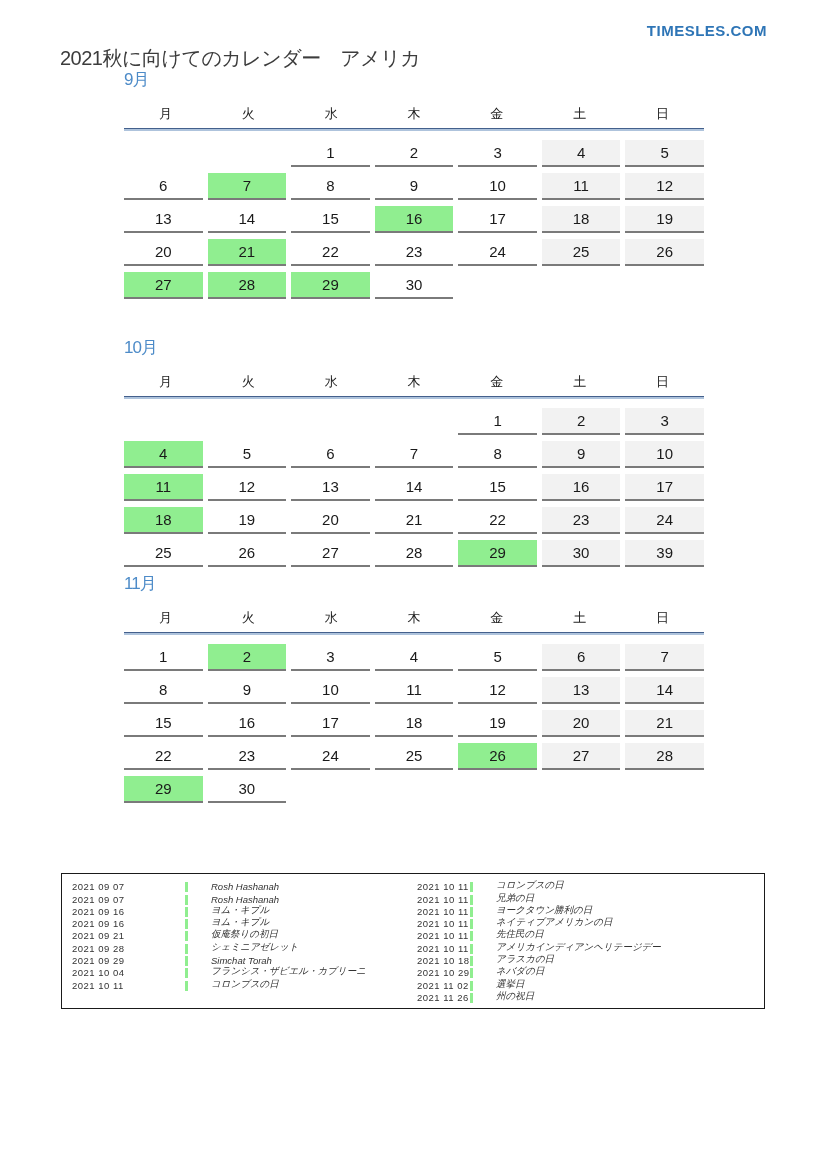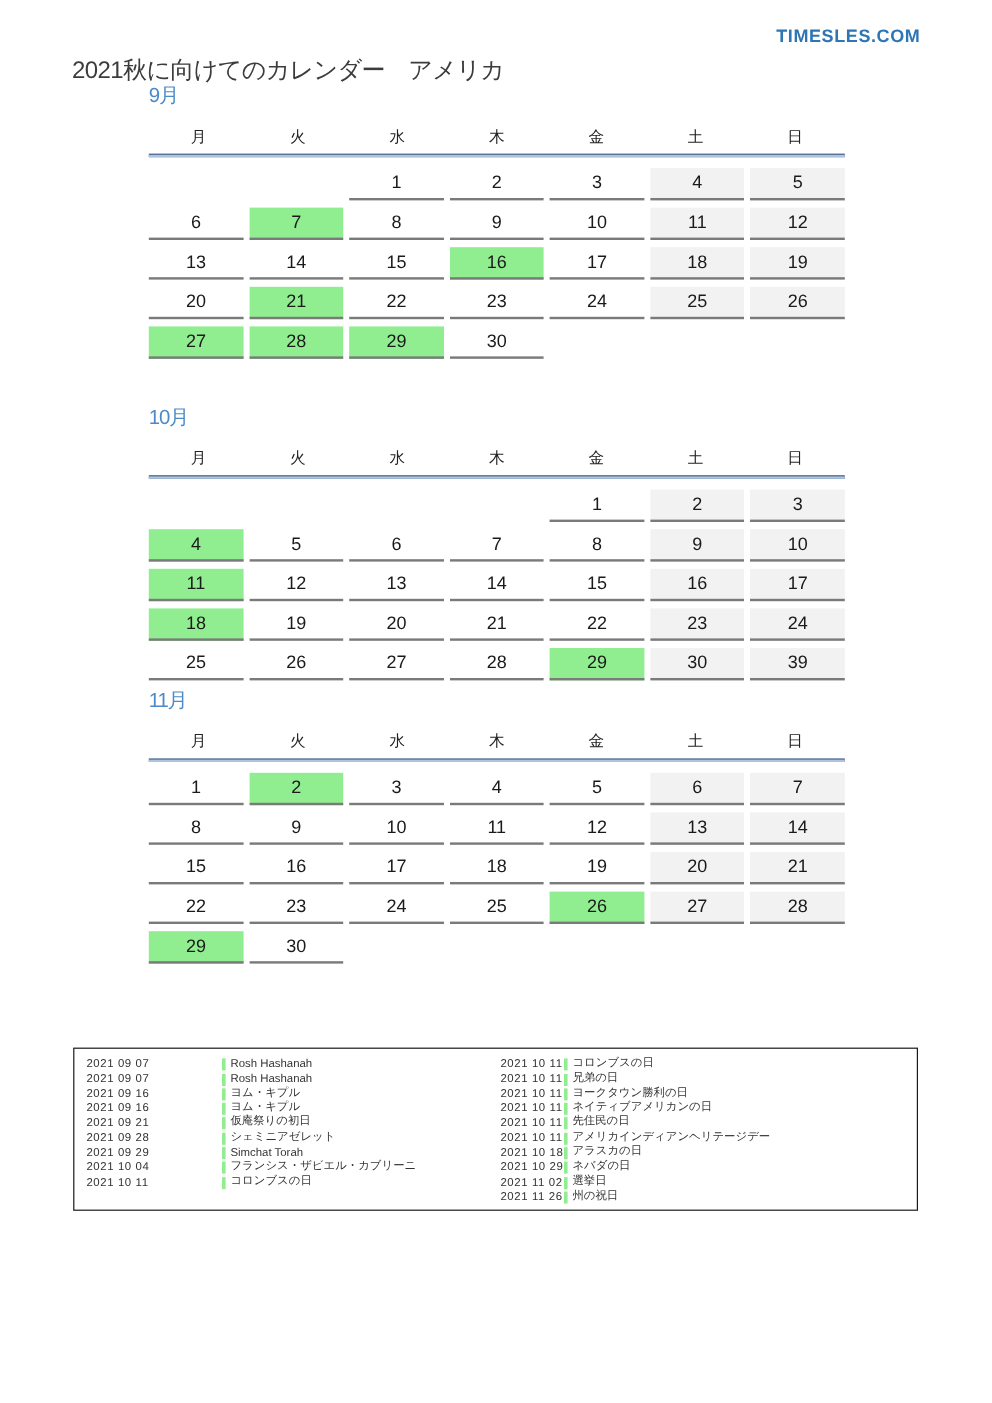--- a/index.html
+++ b/index.html
@@ -34,21 +34,21 @@
 
   
   .legend { position:absolute; left:61px; top:873px; width:704px; height:136px;
             border:1px solid #1a1a1a; padding:6px 0 0 10px; display:flex; }
   .legend-col { width:345px; }
   .legend-row { display:flex; align-items:flex-end; height:12.3px; font-size:9.5px; color:#333; }
   .legend-date { flex:0 0 auto; letter-spacing:0.5px; }
   .legend-col.col-left  .legend-date { width:113px; }
   .legend-col.col-right .legend-date { width:53px; }
   .legend-bar { width:3px; height:10px; background:var(--holiday-green); flex:0 0 auto; }
-  .legend-label { margin-left:4px; white-space:nowrap; }
+  .legend-label { margin-left:23px; white-space:nowrap;font-style:italic; }
 </style>
 </head>
 <body>
 
 <div class="page">
   <header>
     <h1 class="hdr-title">2021秋に向けてのカレンダー　アメリカ</h1>
     <a class="hdr-logo">TIMESLES.COM</a>
   </header>
 

